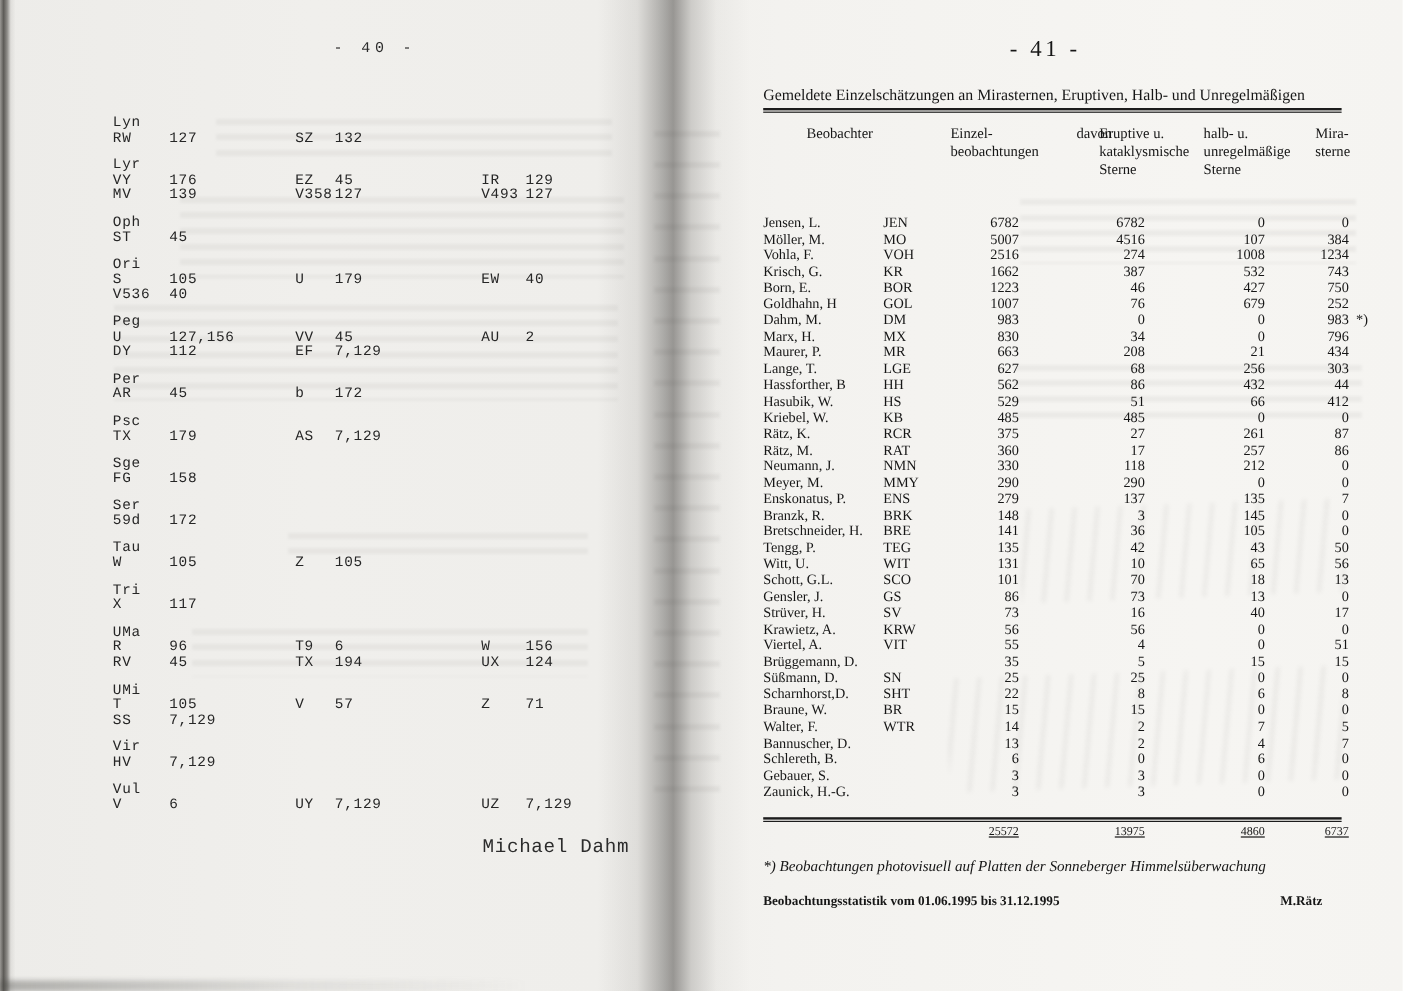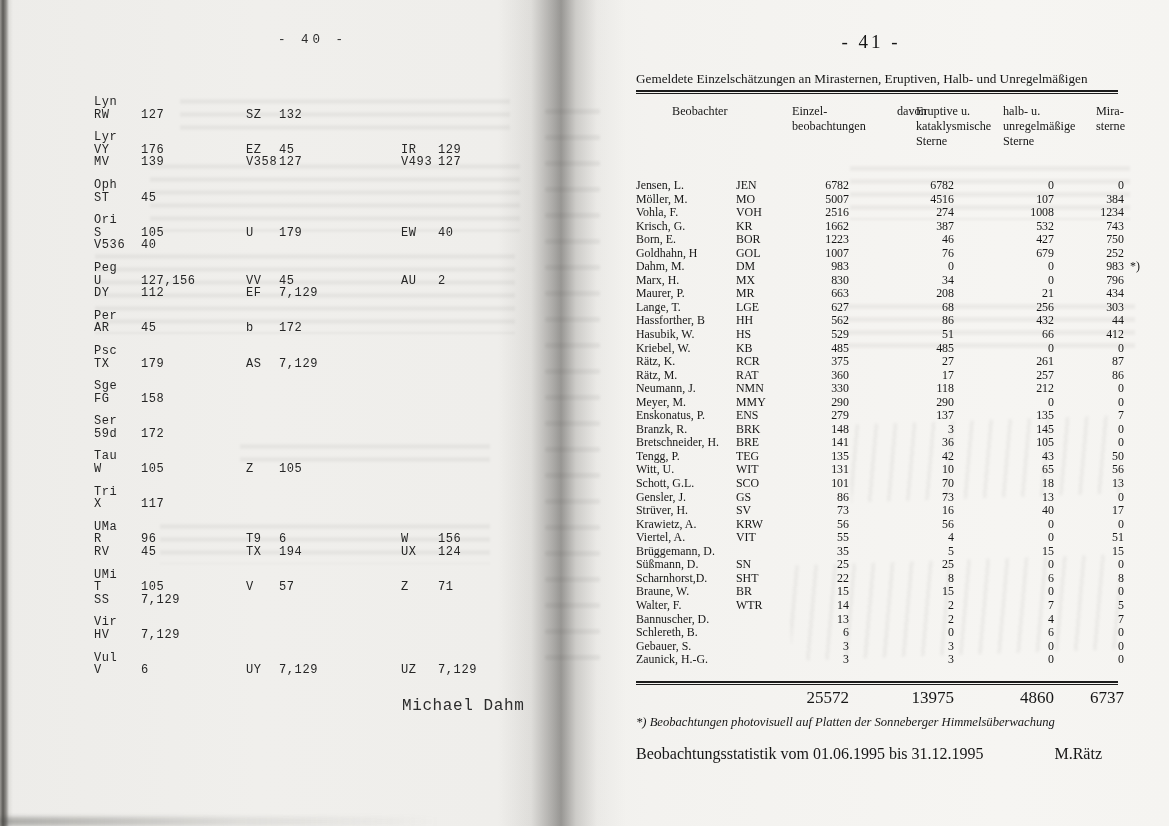--- a/index.html
+++ b/index.html
@@ -52,23 +52,23 @@
   .h-einzel{left:120px;width:140px;}
   .h-davon{left:225px;width:40px;}
   .h-eruptive{left:244px;width:122px;}
   .h-halb{left:331px;width:122px;}
   .h-mira{left:424px;width:62px;}
   .tbody{position:absolute;top:179px;left:0;width:507px;font-size:11.9px;line-height:13.55px;}
   .obs-row,.totals-row{display:grid;grid-template-columns:100px 50px 63px 105px 100px 70px 17px;}
   .c-name,.c-code{text-align:left;white-space:nowrap;}
   .c-num{text-align:right;}
   .c-note{text-align:left;padding-left:6px;}
-  .totals-row{position:absolute;top:688px;left:0;width:507px;font-size:17px;}
+  .totals-row{position:absolute;top:688px;left:0;width:507px;font-size:10px;text-decoration:underline;}
   .footnote{position:absolute;top:715px;left:0;width:500px;font-size:12.6px;white-space:nowrap;font-style:italic;}
-  .statline{position:absolute;top:745px;left:0;width:466px;font-size:16px;display:flex;justify-content:space-between;white-space:nowrap;}
+  .statline{position:absolute;top:745px;left:0;width:466px;font-size:11px;display:flex;justify-content:space-between;white-space:nowrap;font-weight:bold;}
 </style>
 </head>
 <body>
 
 <div class="scan">
 
   <div class="edge-left"></div>
   <div class="edge-bottom"></div>
 
   <div class="smudge" style="left:180px;top:95px;width:330px;height:38px;"></div>

